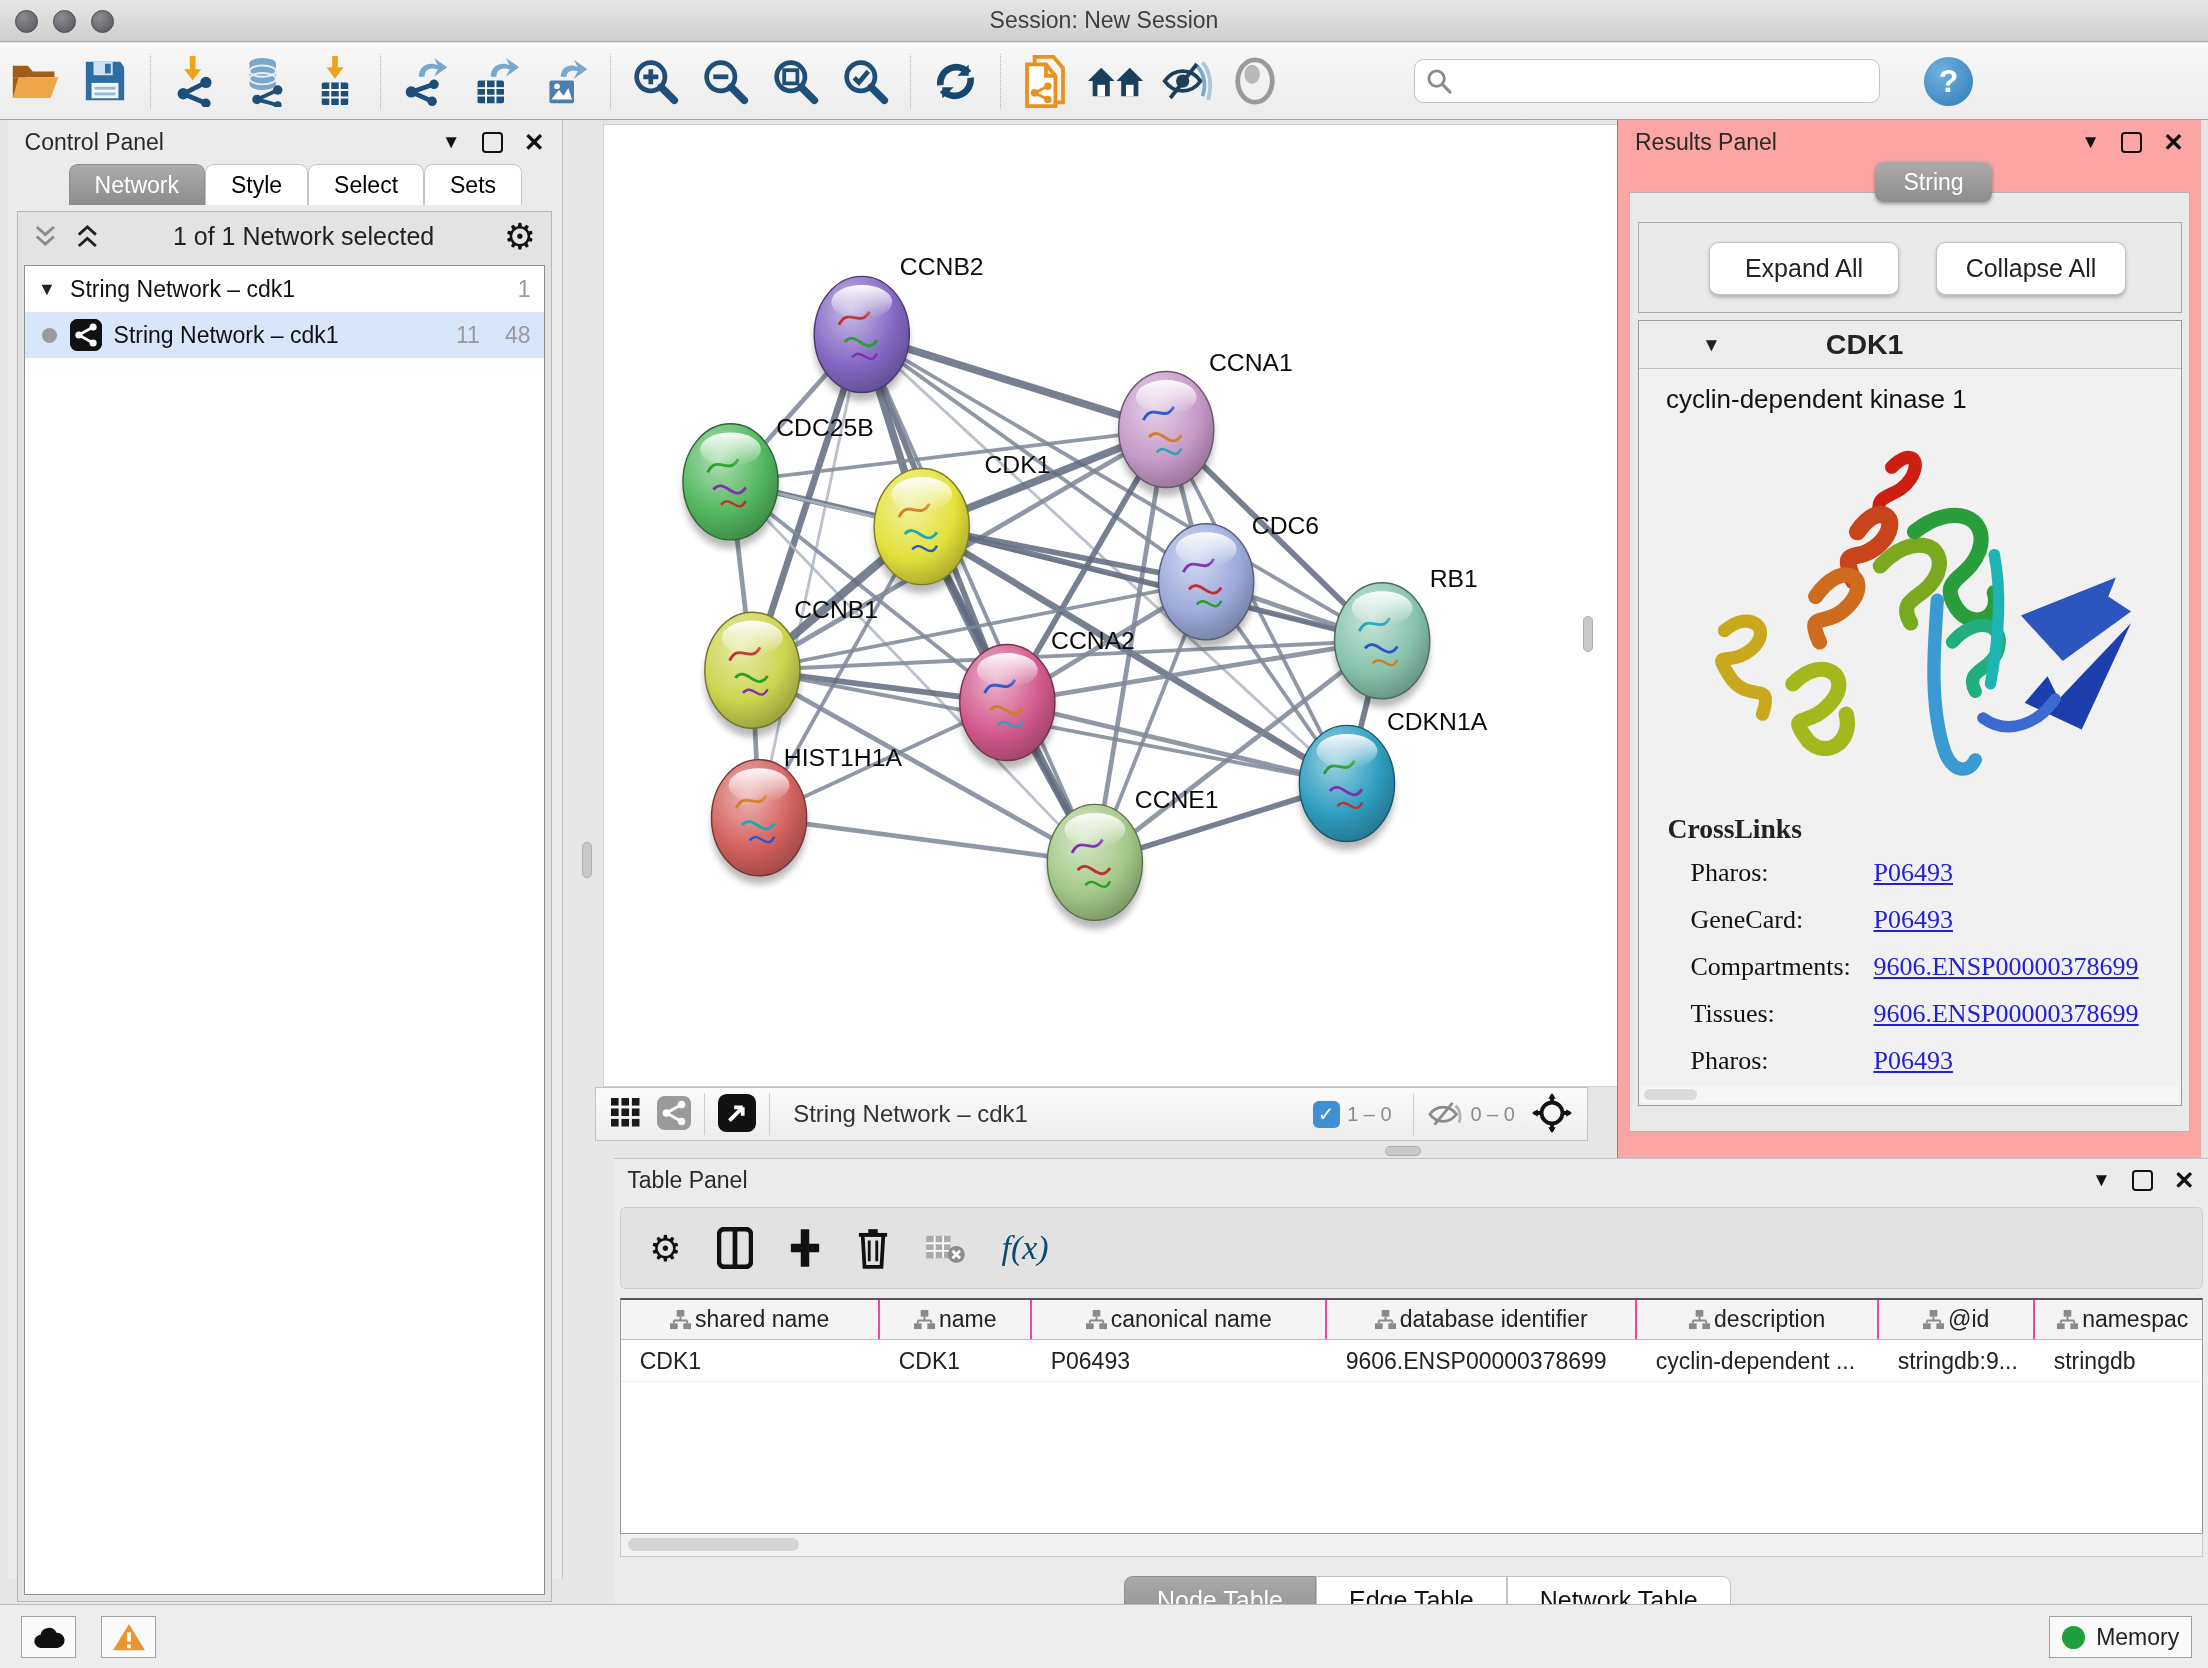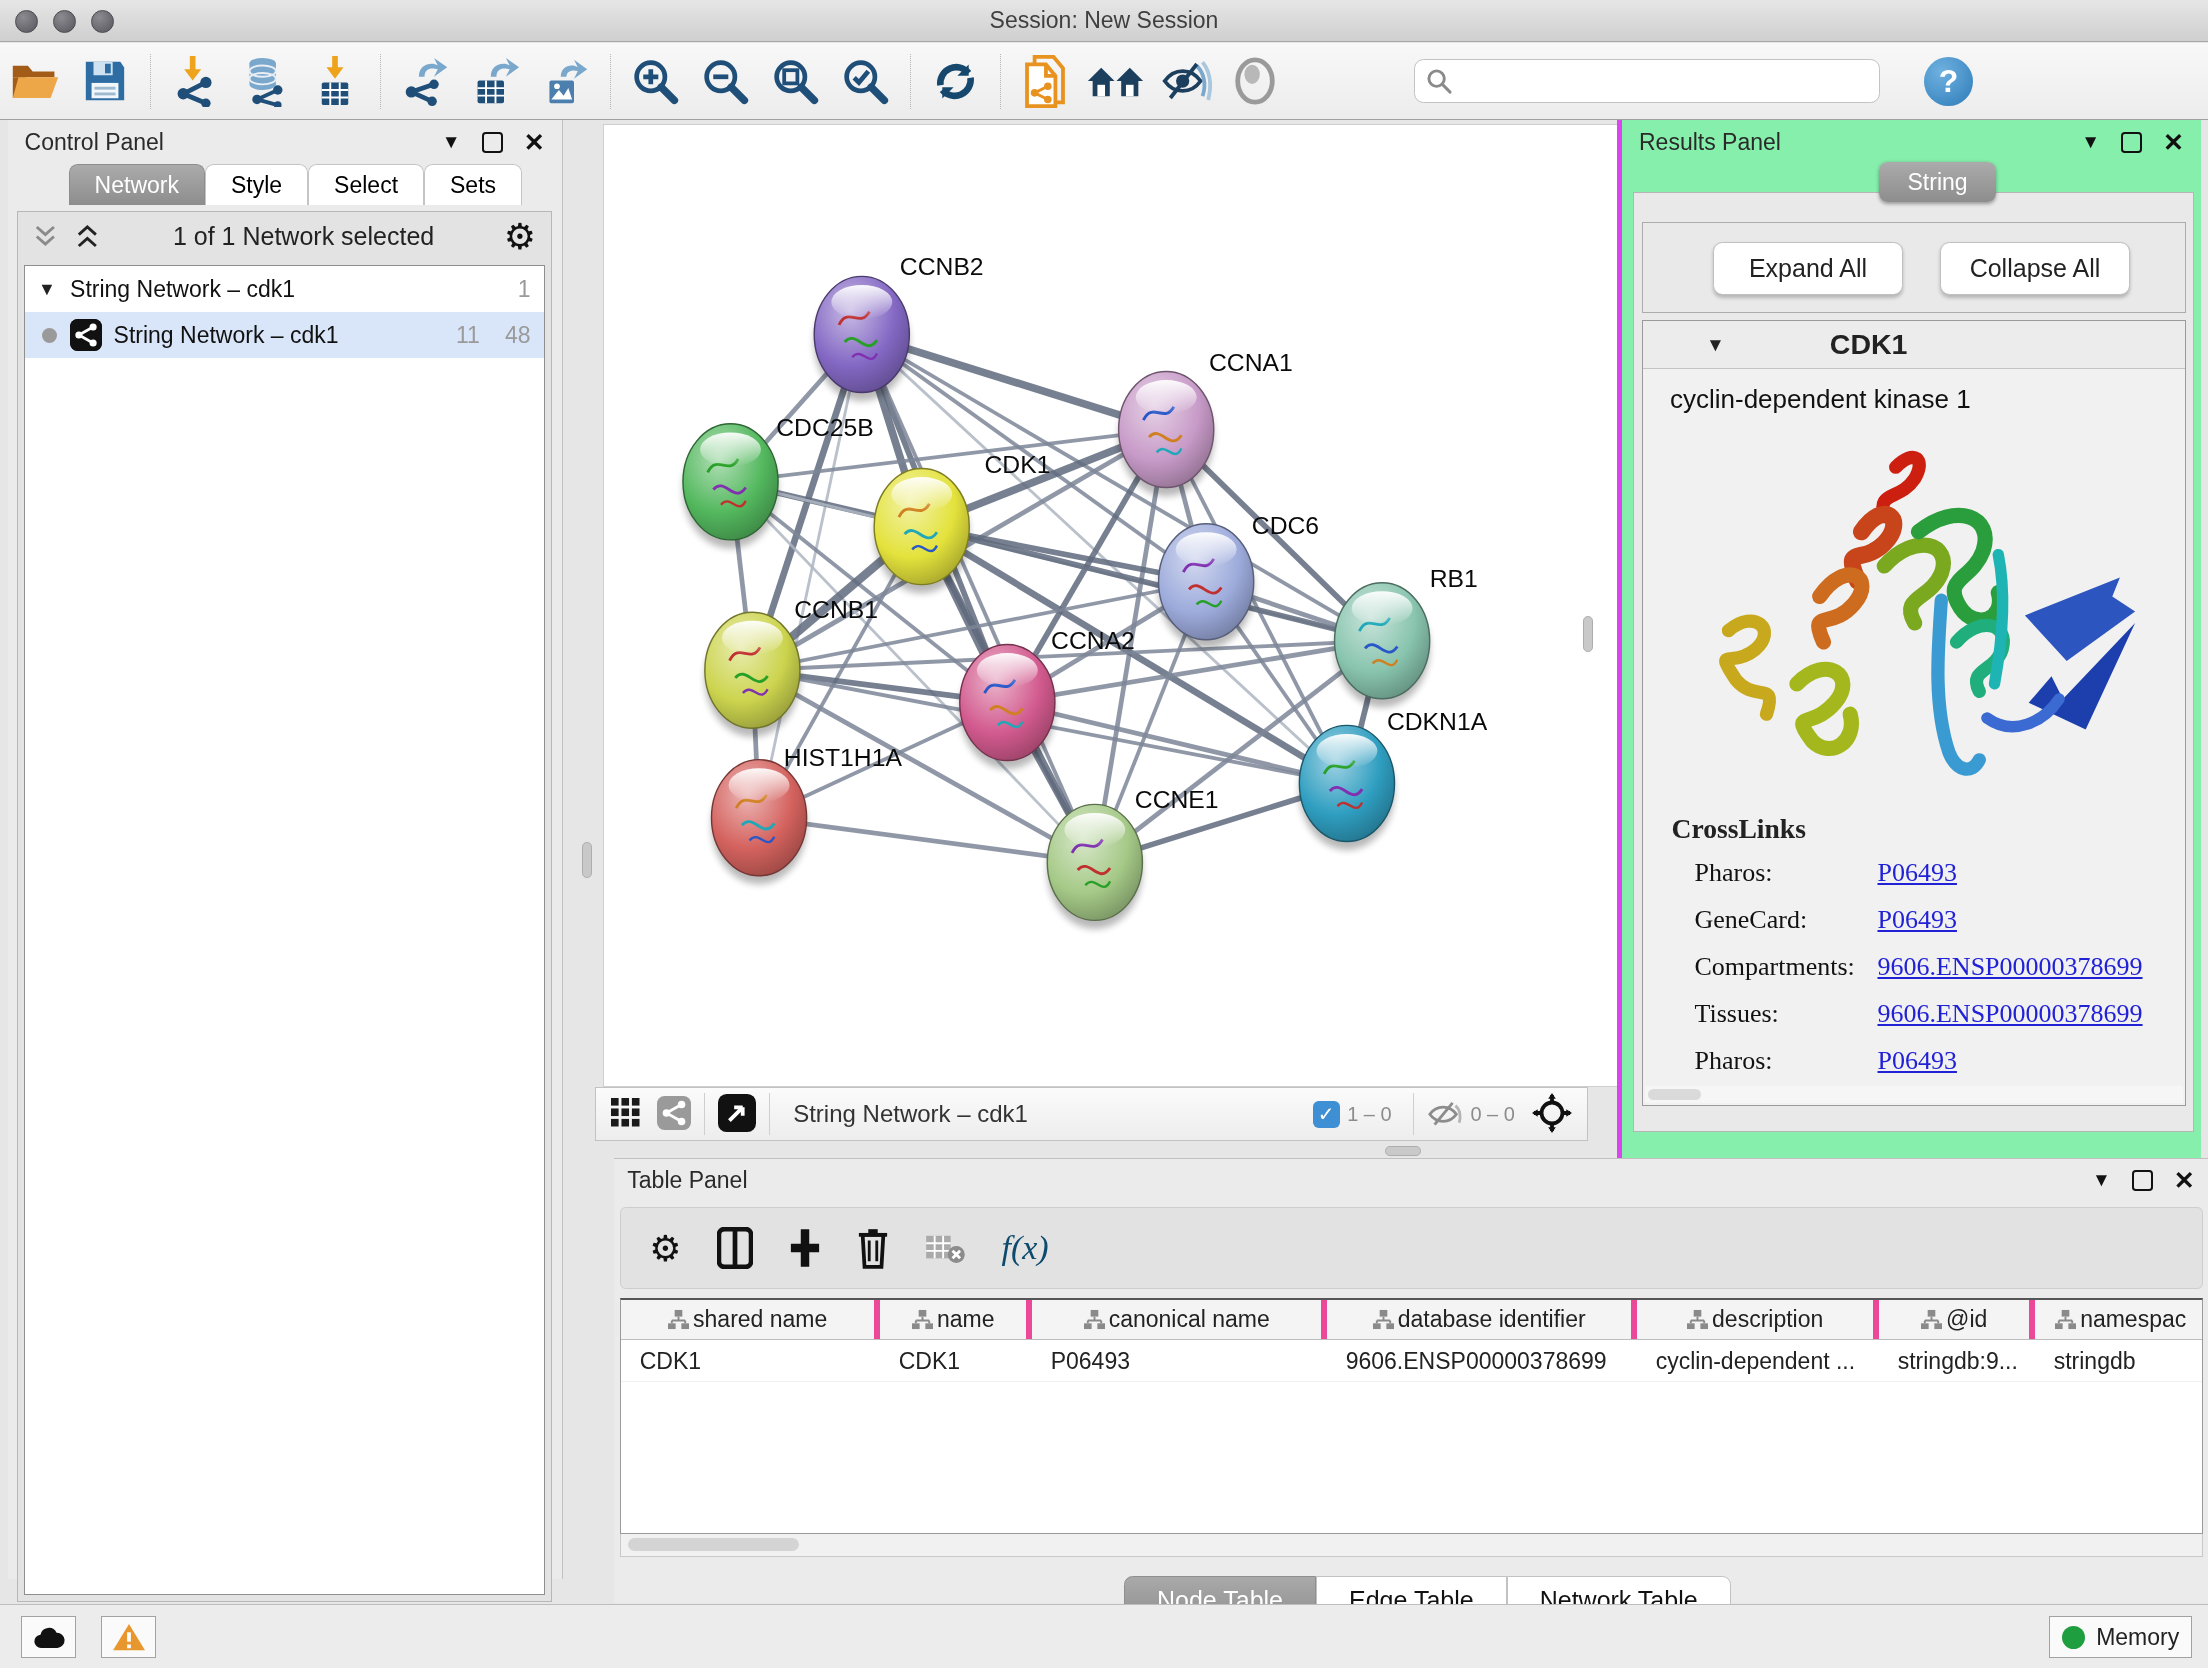--- a/index.html
+++ b/index.html
@@ -66,22 +66,22 @@
     background:linear-gradient(#fbfbfb,#ededed); border:1px solid #c2c2c2; display:flex; align-items:center; }
   .nb-sep { width:0; height:42px; border-left:1px solid #cfcfcf; margin:0 13.3px; }
   .nb-title { font-size:24px; color:#333; margin-left:9.5px; flex:1; }
   .nb-count { font-size:20px; color:#8c8c8c; margin:0 7.6px; }
   .nb-check { width:27px; height:27px; border-radius:5.7px; background:#3f8fd4; color:#fff; font-size:20px;
     display:flex; align-items:center; justify-content:center; margin-left:7.6px; }
   .splitter-dot-v { position:absolute; width:9.5px; height:36px; border-radius:4.8px; background:#c9c9c9; border:1px solid #adadad; }
   .splitter-dot-h { position:absolute; width:36px; height:9.5px; border-radius:4.8px; background:#c9c9c9; border:1px solid #adadad; }
 
   
-  .results-panel { position:absolute; left:1617px; top:120px; width:584px; height:1039px; background:#86efac;
-    border-left:5px solid #d946ef; }
+  .results-panel { position:absolute; left:1617px; top:120px; width:584px; height:1039px; background:#fca5a5;
+    border-left:1px solid #d946ef; }
   .rp-head { height:44px; padding:0 17px; }
   .string-tab { position:absolute; left:257px; top:42px; padding:6.7px 28.5px; font-size:23px; color:#fff;
     background:linear-gradient(#ababab,#8d8d8d); border-radius:8.6px; box-shadow:0 1.9px 3.8px rgba(0,0,0,.35); z-index:3; }
   .rp-box { position:absolute; left:11.4px; top:72px; width:561px; height:940px; background:#e9e9e9;
     border:1px solid #b5b5b5; }
   .rp-btnbox { position:absolute; left:7.6px; top:28.5px; width:544px; height:91px; border:1px solid #ababab; }
   .rp-btn { position:absolute; top:19px; width:190px; height:53px; background:#fff; border:1px solid #c0c0c0;
     border-radius:9.5px; font-size:25px; display:flex; align-items:center; justify-content:center;
     box-shadow:0 2.9px 3.8px rgba(0,0,0,.22); }
   .rp-content { position:absolute; left:7.6px; top:127px; width:544px; height:786px; border:1.9px solid #9a9a9a;
@@ -105,21 +105,21 @@
   .tp-head { height:42px; padding:0 13.3px; }
   .tp-toolbar { position:absolute; left:5.7px; top:48px; width:1583px; height:82px; background:#e2e2e2;
     border:1px solid #cdcdcd; border-radius:5.7px; display:flex; align-items:center; gap:36px; padding-left:28.5px; }
   .tp-toolbar .ticon { display:flex; align-items:center; justify-content:center; }
   .fx { font-family:"Liberation Serif", serif; font-style:italic; font-size:34px; color:#0c4a6e; }
   .gear-glyph { font-size:36px; color:#111; font-family:"DejaVu Sans", sans-serif; }
   .data-table { position:absolute; left:5.7px; top:139px; width:1583px; height:236px; background:#fff;
     border:1px solid #9a9a9a; border-top:2.9px solid #555; overflow:hidden; }
   .thead { display:flex; height:40px; background:#f4f4f4; border-bottom:1px solid #bdbdbd; }
   .th { display:flex; align-items:center; justify-content:center; gap:3px; font-size:23px; color:#222;
-    border-right:6px solid #ec4899; overflow:hidden; white-space:nowrap; flex-shrink:0; }
+    border-right:2px solid #ec4899; overflow:hidden; white-space:nowrap; flex-shrink:0; }
   .trow { display:flex; height:42px; border-bottom:1px solid #f0f0f0; }
   .td { font-size:23px; padding:7.6px 0 0 19px; overflow:hidden; white-space:nowrap; flex-shrink:0; }
   .tp-scroll { position:absolute; left:5.7px; top:375px; width:1583px; height:23px; background:#f1f1f1;
     border:1px solid #c9c9c9; border-top:none; }
   .tp-scroll .thumb { width:171px; height:13.3px; margin:3.8px 0 0 7.6px; background:#d4d4d4; border-radius:6.7px; }
   .bottom-tabs { position:absolute; left:510px; top:417px; display:flex; }
   .btab { font-size:25px; padding:8.6px 32px; background:#fff; border:1px solid #c2c2c2; color:#111; }
   .btab:first-child { border-radius:8.6px 0 0 8.6px; }
   .btab:last-child { border-radius:0 8.6px 8.6px 0; }
   .btab.selected { background:linear-gradient(#a9a9a9,#8f8f8f); color:#fff; border-color:#8f8f8f; }

